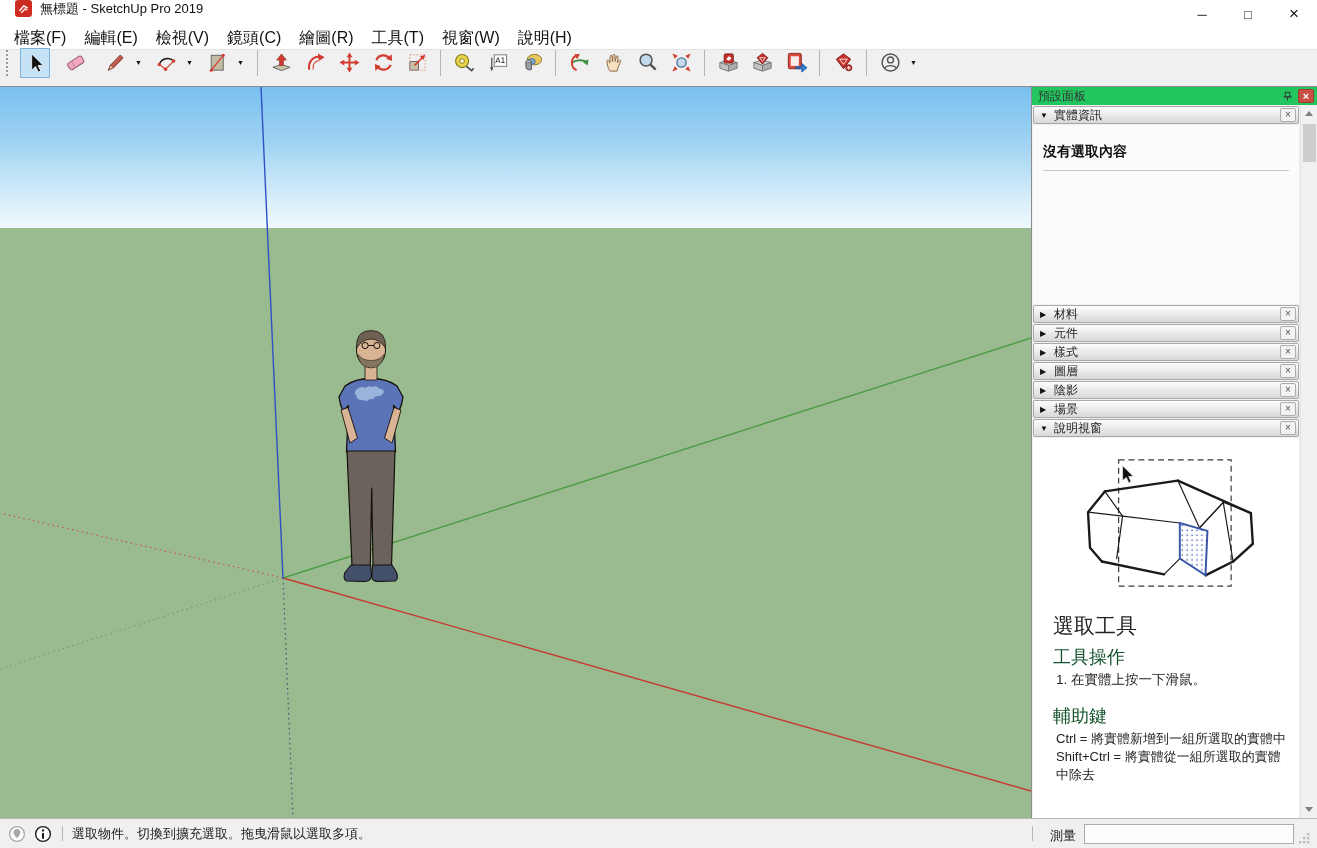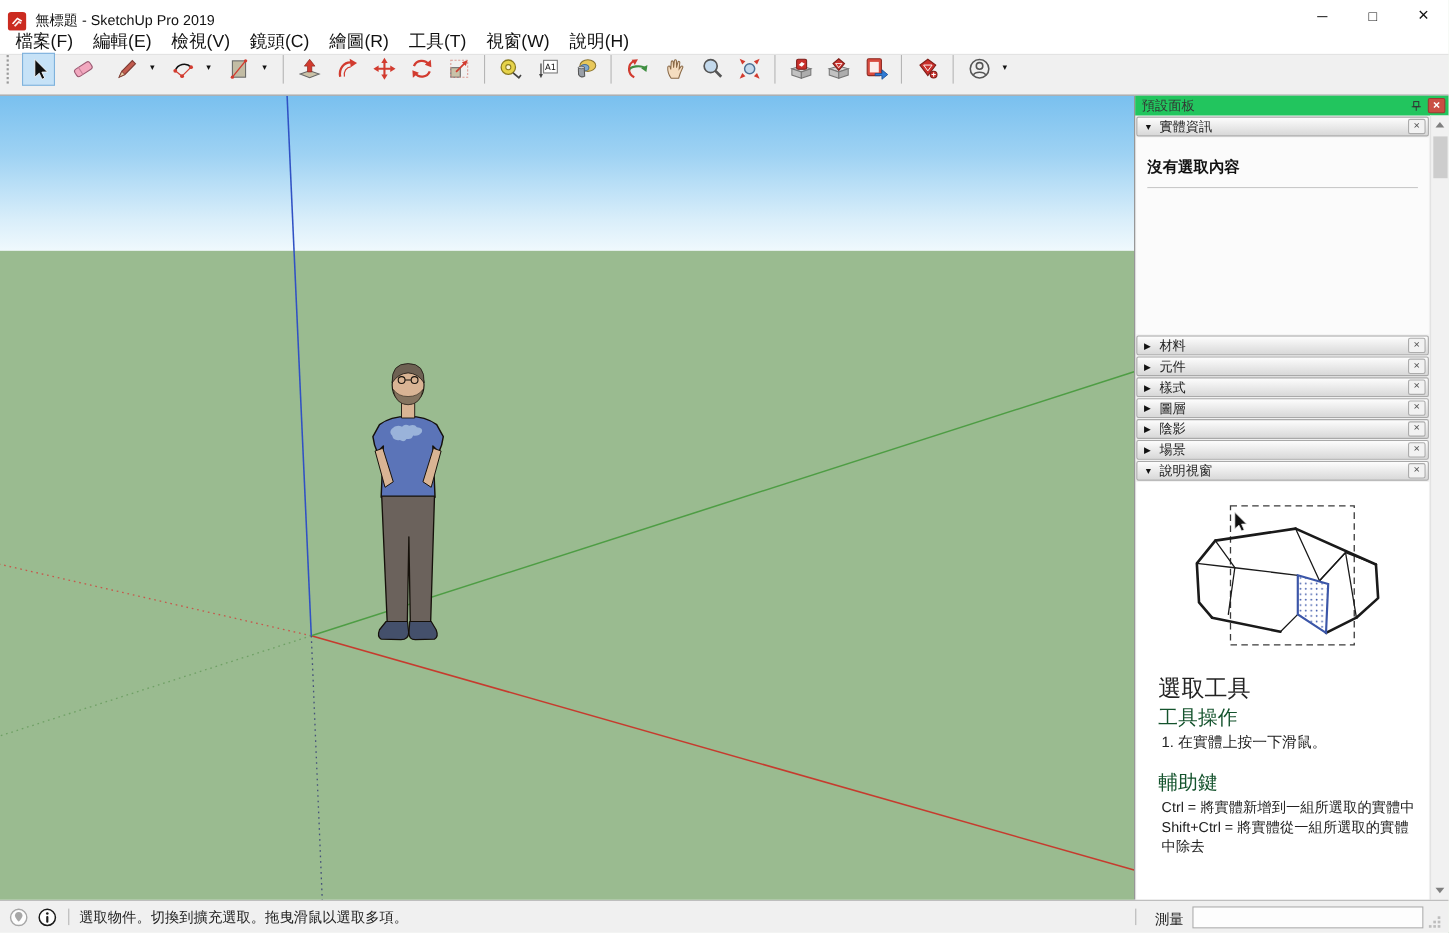--- a/index.html
+++ b/index.html
@@ -1,21 +1,21 @@
 <!DOCTYPE html>
 <html><head>
 <meta charset="utf-8">
 <style>
   * { box-sizing: border-box; margin: 0; padding: 0; }
   html,body { width:1317px; height:848px; }
   body { font-family:"Liberation Sans","DejaVu Sans",sans-serif; font-size:13px; color:#222; background:#fff; overflow:hidden; }
   .window { width:1317px; height:848px; display:flex; flex-direction:column; background:#fff; }
 
   
-  .titlebar { height:28px; display:flex; align-items:flex-end; padding-left:7px; background:#fff; flex:0 0 auto; }
+  .titlebar { height:28px; display:flex; align-items:flex-start; padding-left:15px; background:#fff; flex:0 0 auto; }
   .app-logo { width:17px; height:17px; margin-right:8px; flex:0 0 auto; }
   .title-text { font-size:13px; color:#111; }
   .win-controls { margin-left:auto; display:flex; height:100%; }
   .win-btn { width:46px; display:flex; align-items:center; justify-content:center; font-size:13px; color:#111; cursor:default; }
   .win-btn.close { font-size:17px; }
 
   
   .menubar { height:21px; display:flex; align-items:center; padding-left:5px; background:#fff; flex:0 0 auto; }
   .menu-item { padding:0 9px; font-size:16px; color:#111; }
 
@@ -48,21 +48,21 @@
   .sec-head { height:18px; flex:0 0 auto; display:flex; align-items:center; background:linear-gradient(180deg,#FDFDFD,#D8D8D8); border:1px solid #A9A9A9; border-radius:2px; padding:0 2px 0 6px; margin-bottom:1px; font-size:12px; color:#222; }
   .sec-head .arr { font-size:8px; width:14px; color:#111; }
   .sec-head .lbl { flex:1; }
   .xbtn { width:16px; height:14px; background:#F2F2F2; border:1px solid #ACACAC; border-radius:2px; color:#555; font-size:10px; line-height:11px; text-align:center; }
   .entity-body { height:179px; flex:0 0 auto; background:#FBFBFB; padding:18px 10px 0 10px; margin-bottom:1px; }
   .entity-body .msg { font-weight:bold; font-size:14px; color:#111; }
   .entity-body hr { border:none; border-top:1px solid #C9C9C9; margin-top:9px; }
   .instructor-body { flex:1; background:#FFFFFF; overflow:hidden; min-height:0; }
   .instructor-body svg.house { display:block; margin:12px auto 4px auto; }
   .instr-text { padding:8px 12px 0 20px; }
-  .instr-title { font-family:Liberation Sans, sans-serif; font-size:21px; color:#222; margin-bottom:0; }
+  .instr-title { font-family:Liberation Sans, sans-serif; font-size:21px; color:#222; margin-bottom:5px; }
   .instr-p { font-size:13.5px; line-height:1.42; color:#222; margin-bottom:14px; }
   .instr-h { font-family:"DejaVu Serif","Liberation Serif",serif; font-weight:normal; font-size:18px; color:#14532d; margin-bottom:2px; }
   .instr-li { font-size:13.5px; line-height:1.4; color:#222; margin-bottom:14px; padding-left:3px; }
   .instr-mod { font-size:13px; line-height:1.4; color:#222; padding-left:3px; }
 
   
   .tray-scroll { width:17px; flex:0 0 auto; background:#F1F1F1; border-left:1px solid #E2E2E2; display:flex; flex-direction:column; align-items:center; }
   .scr-btn { width:17px; height:17px; display:flex; align-items:center; justify-content:center; }
   .tri-up { width:0; height:0; border-left:4px solid transparent; border-right:4px solid transparent; border-bottom:5px solid #7F7F7F; }
   .tri-down { width:0; height:0; border-left:4px solid transparent; border-right:4px solid transparent; border-top:5px solid #7F7F7F; }

